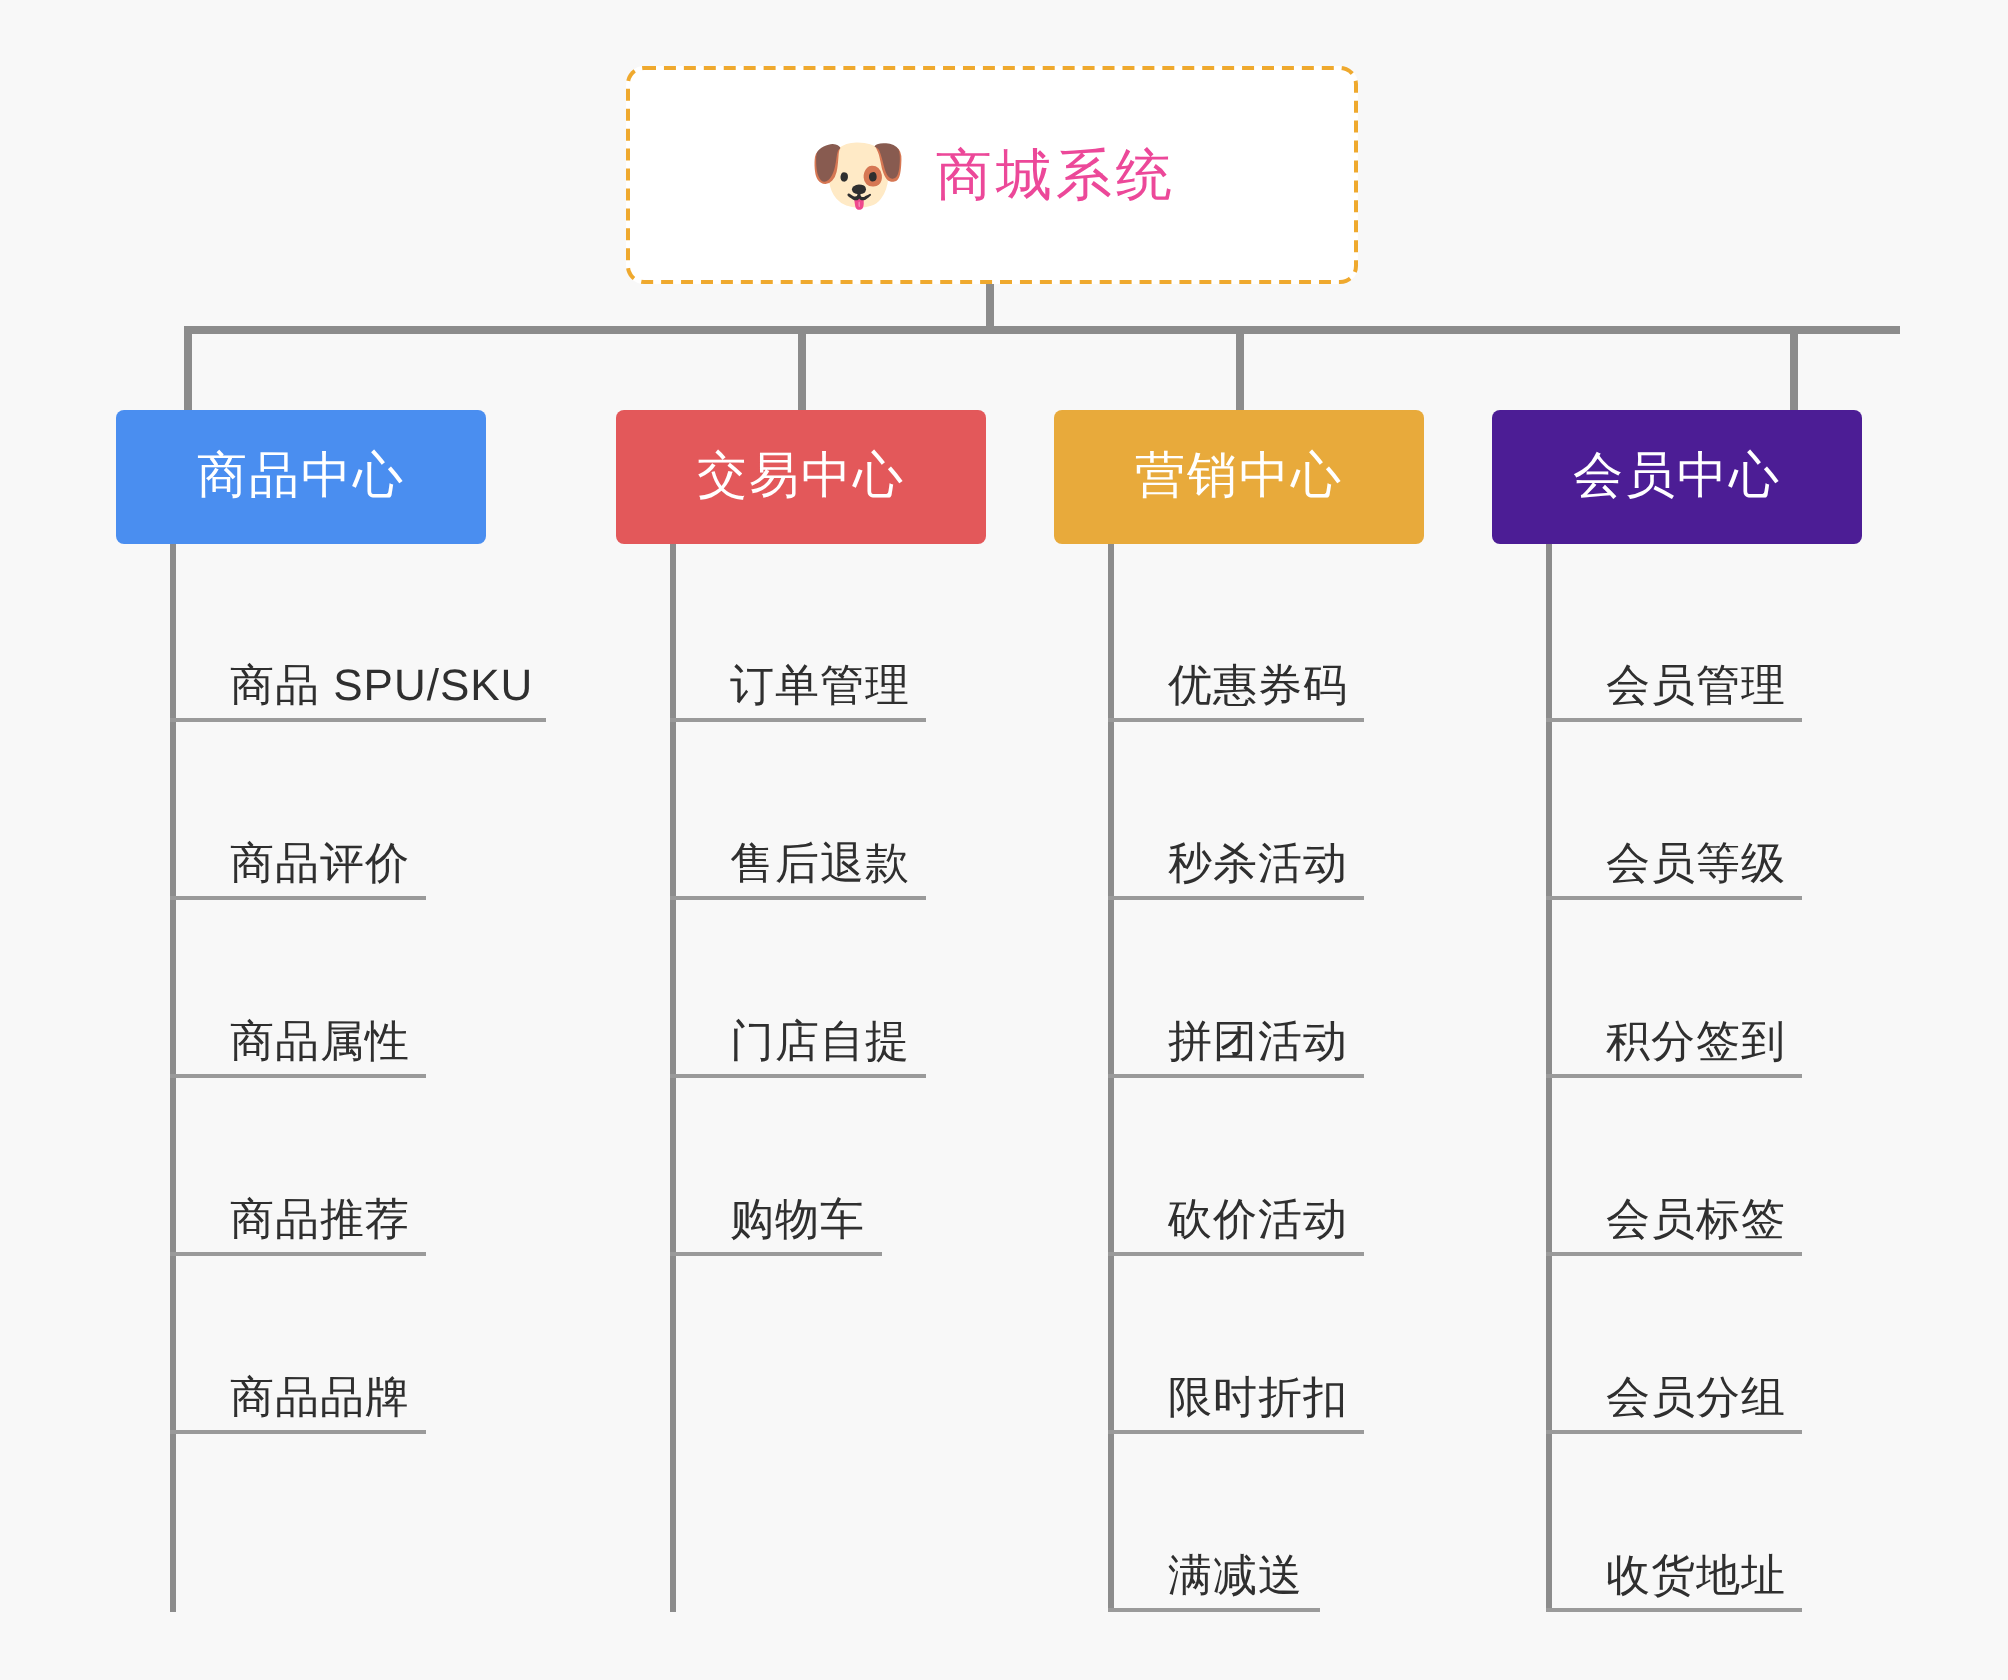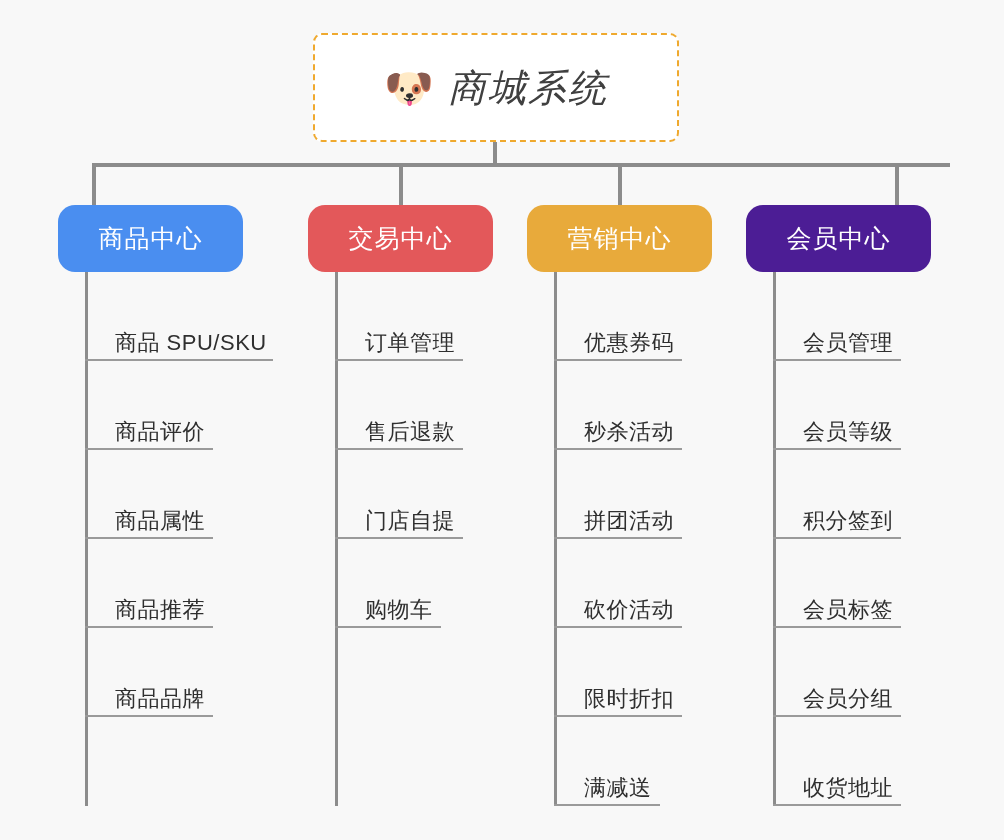--- a/index.html
+++ b/index.html
@@ -35,26 +35,25 @@
     justify-content: center;
     gap: 14px;
   }
   .root-icon {
     font-size: 40px;
     line-height: 1;
     display: block;
     filter: saturate(1.05);
   }
   .root-title {
-    font-size: 38px;
-    color: #404040;
+    font-size: 28px;
+    color: #ec4899;
     letter-spacing: 2px;
     line-height: 1;
     white-space: nowrap;
-    font-style: italic;
   }
 
   
   .conn {
     position: absolute;
     background: #8c8c8c;
   }
   .conn-stem {            
     left: 493px;
     top: 142px;
@@ -72,21 +71,21 @@
     width: 4px;
     height: 44px;
   }
 
   
   .cat-box {
     position: absolute;
     top: 205px;
     width: 185px;
     height: 67px;
-    border-radius: 17px;
+    border-radius: 4px;
     display: flex;
     align-items: center;
     justify-content: center;
     box-sizing: border-box;
   }
   .cat-label {
     font-size: 25px;
     color: #ffffff;
     letter-spacing: 1px;
     line-height: 1;

